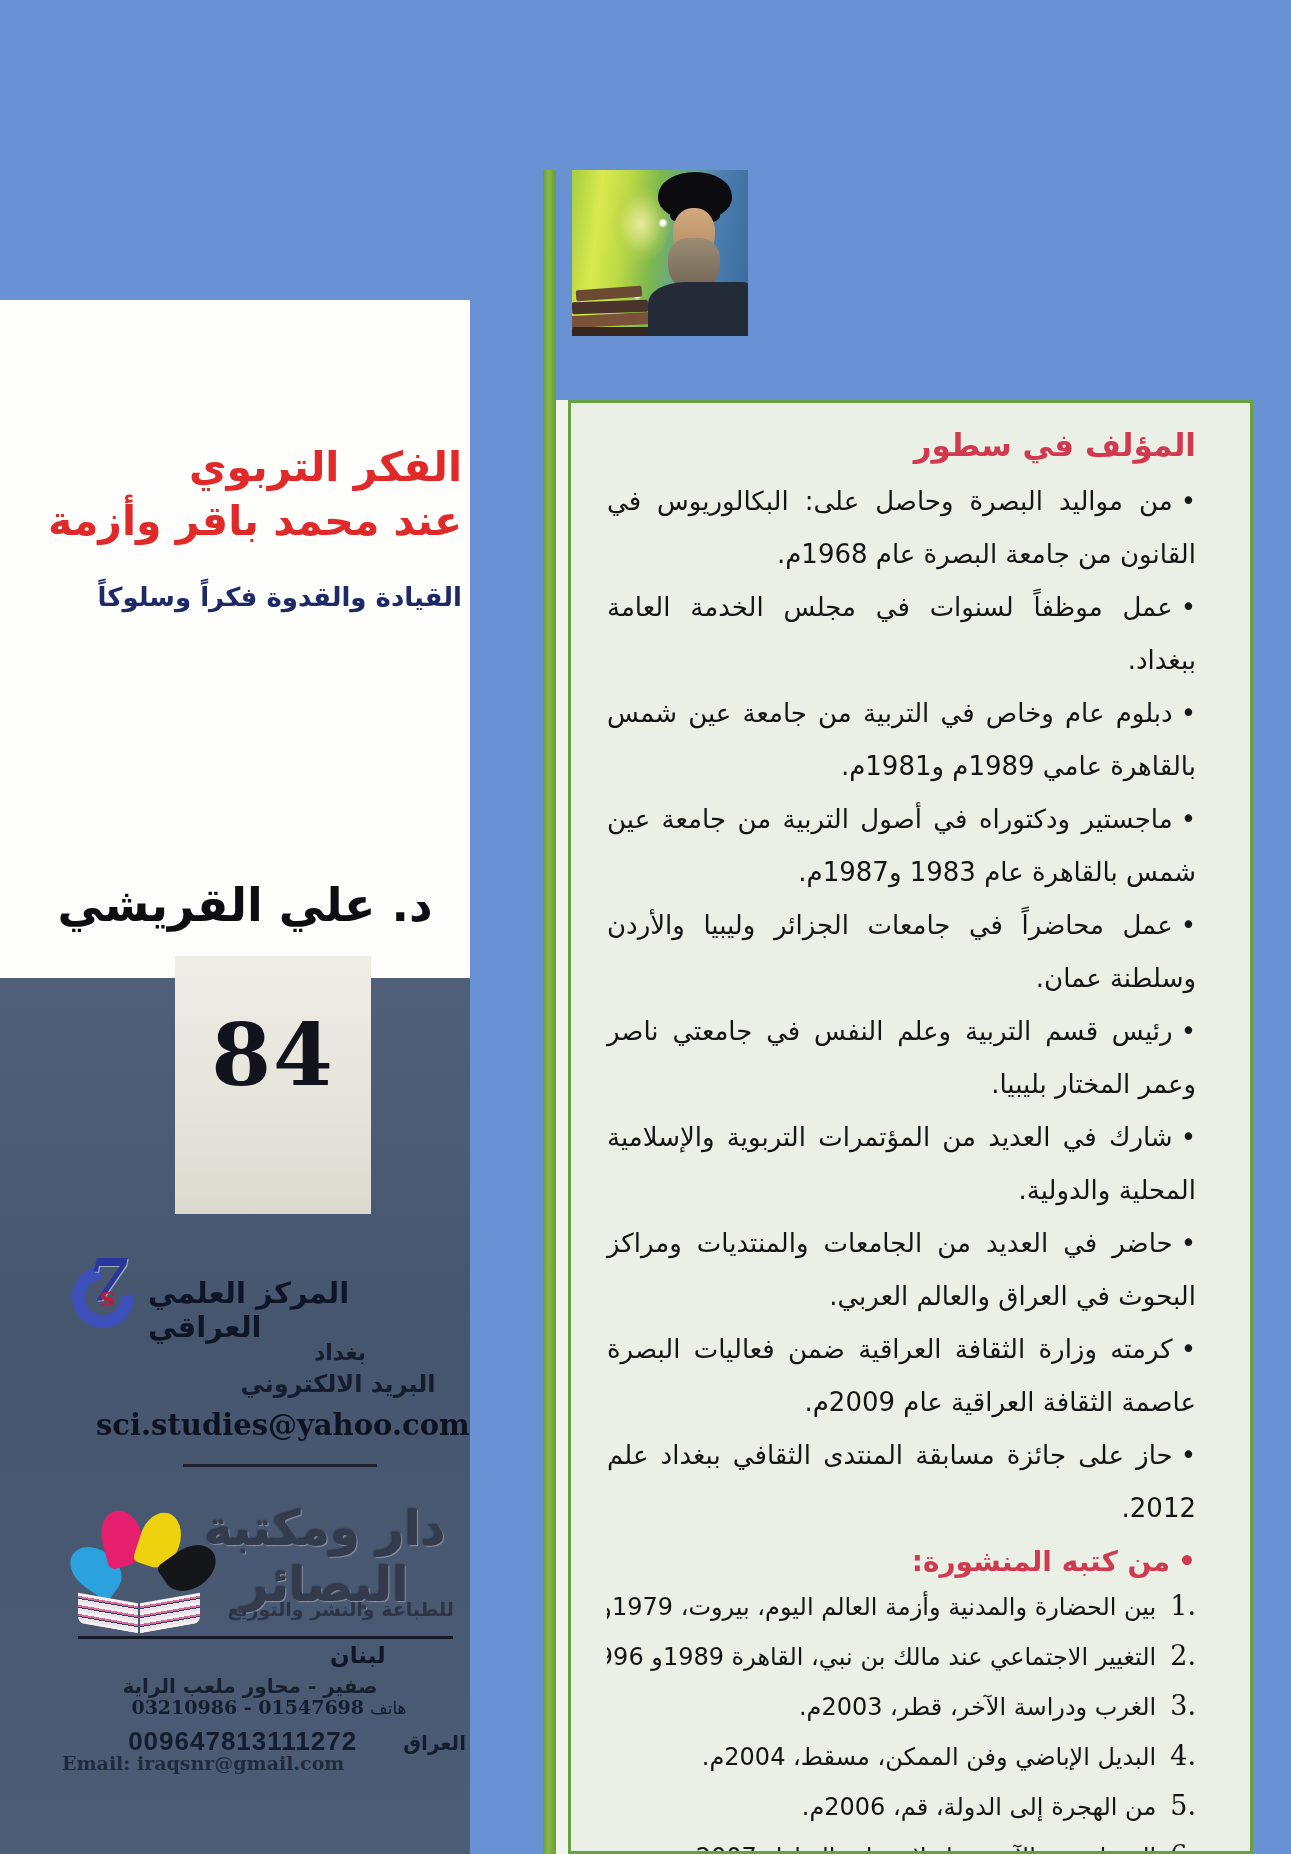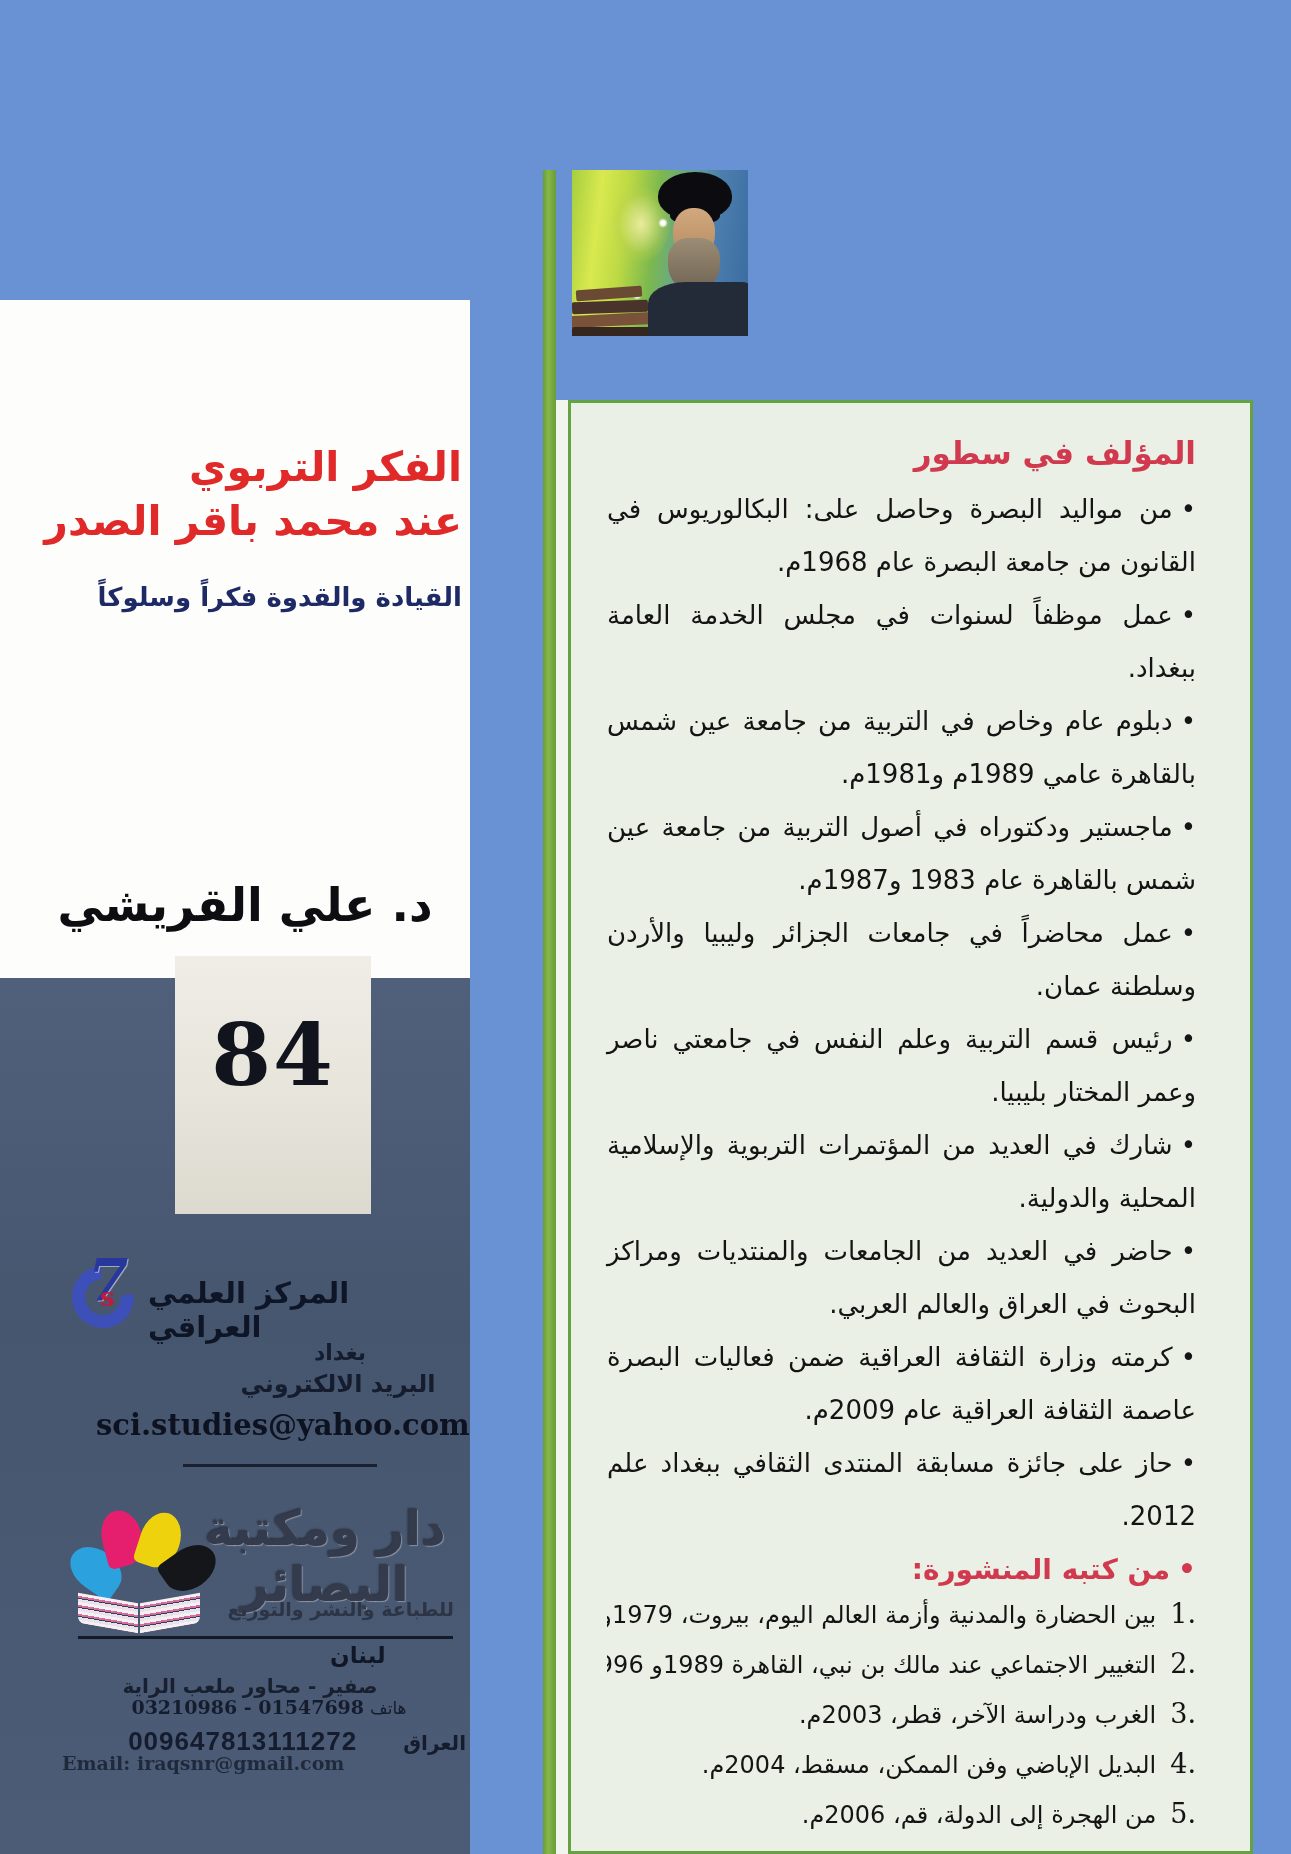--- a/index.html
+++ b/index.html
@@ -55,21 +55,21 @@
   .photo .face  { right:33px; top:38px; width:42px; height:50px;
                   background:linear-gradient(180deg,#d2a87e,#b68b60); border-radius:46%; }
   .photo .beard { right:28px; top:68px; width:52px; height:54px;
                   background:linear-gradient(180deg,#9b8c74,#6f6354); border-radius:42% 42% 55% 55%; }
   .photo .shoulder { right:-4px; top:112px; width:104px; height:60px; background:#222b37;
                   border-radius:36% 10% 0 0; }
 
   
   .bio-box { left:568px; top:400px; width:685px; height:1454px;
              background:#eaf0e6; border:3px solid #66a242;
-             padding:24px 54px 6px 36px; overflow:hidden; }
+             padding:16px 54px 6px 36px; overflow:hidden; }
   .bio-heading { direction:rtl; text-align:right;
              color:#d0394e; font-size:31px; font-weight:bold; line-height:52px;
              margin-bottom:4px; padding-left:4px; }
   .bullet { direction:rtl; text-align:justify; color:#141414;
              font-size:26px; line-height:53px; }
   .bullet .dot { margin-left:8px; }
   .bullet.red { color:#d0394e; font-weight:bold; font-size:28px; }
   .books { margin-top:2px; }
   .book { display:flex; flex-direction:row-reverse; align-items:baseline;
           height:50px; white-space:nowrap; overflow:hidden; }
@@ -133,21 +133,21 @@
 <body>
 
 <div class="abs white-panel"></div>
 <div class="abs slate-panel"></div>
 <div class="abs num-strip">
   <div class="num">84</div>
 </div>
 
 <div class="abs title-block">
   <div class="t1">الفكر التربوي</div>
-  <div class="t2">عند محمد باقر الصدر</div>
+  <div class="t2">عند محمد باقر وأزمة</div>
   <div class="sub">القيادة والقدوة فكراً وسلوكاً</div>
 </div>
 <div class="abs author">د. علي القريشي</div>
 
 <div class="abs green-line"></div>
 <div class="abs box-gap"></div>
 
 <div class="abs photo">
   <div class="abs ghost"></div>
   <div class="abs sparkle" style="left:86px;top:48px;"></div>

